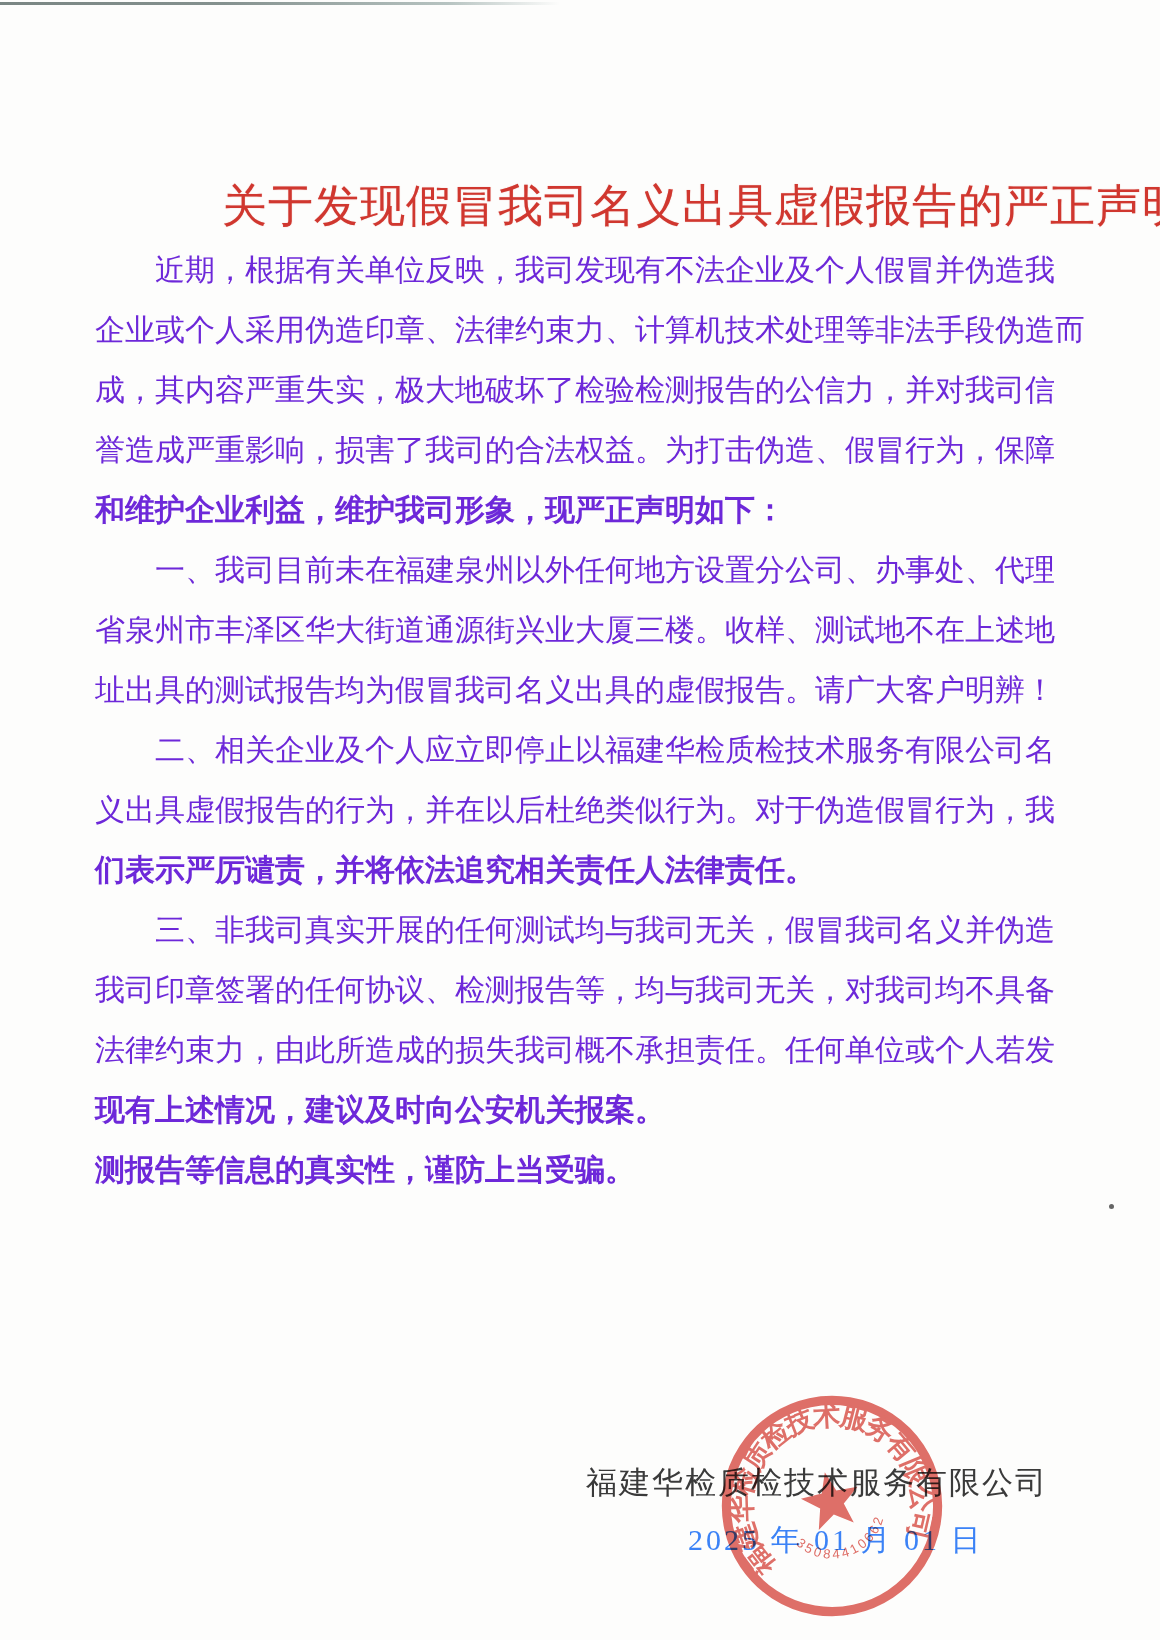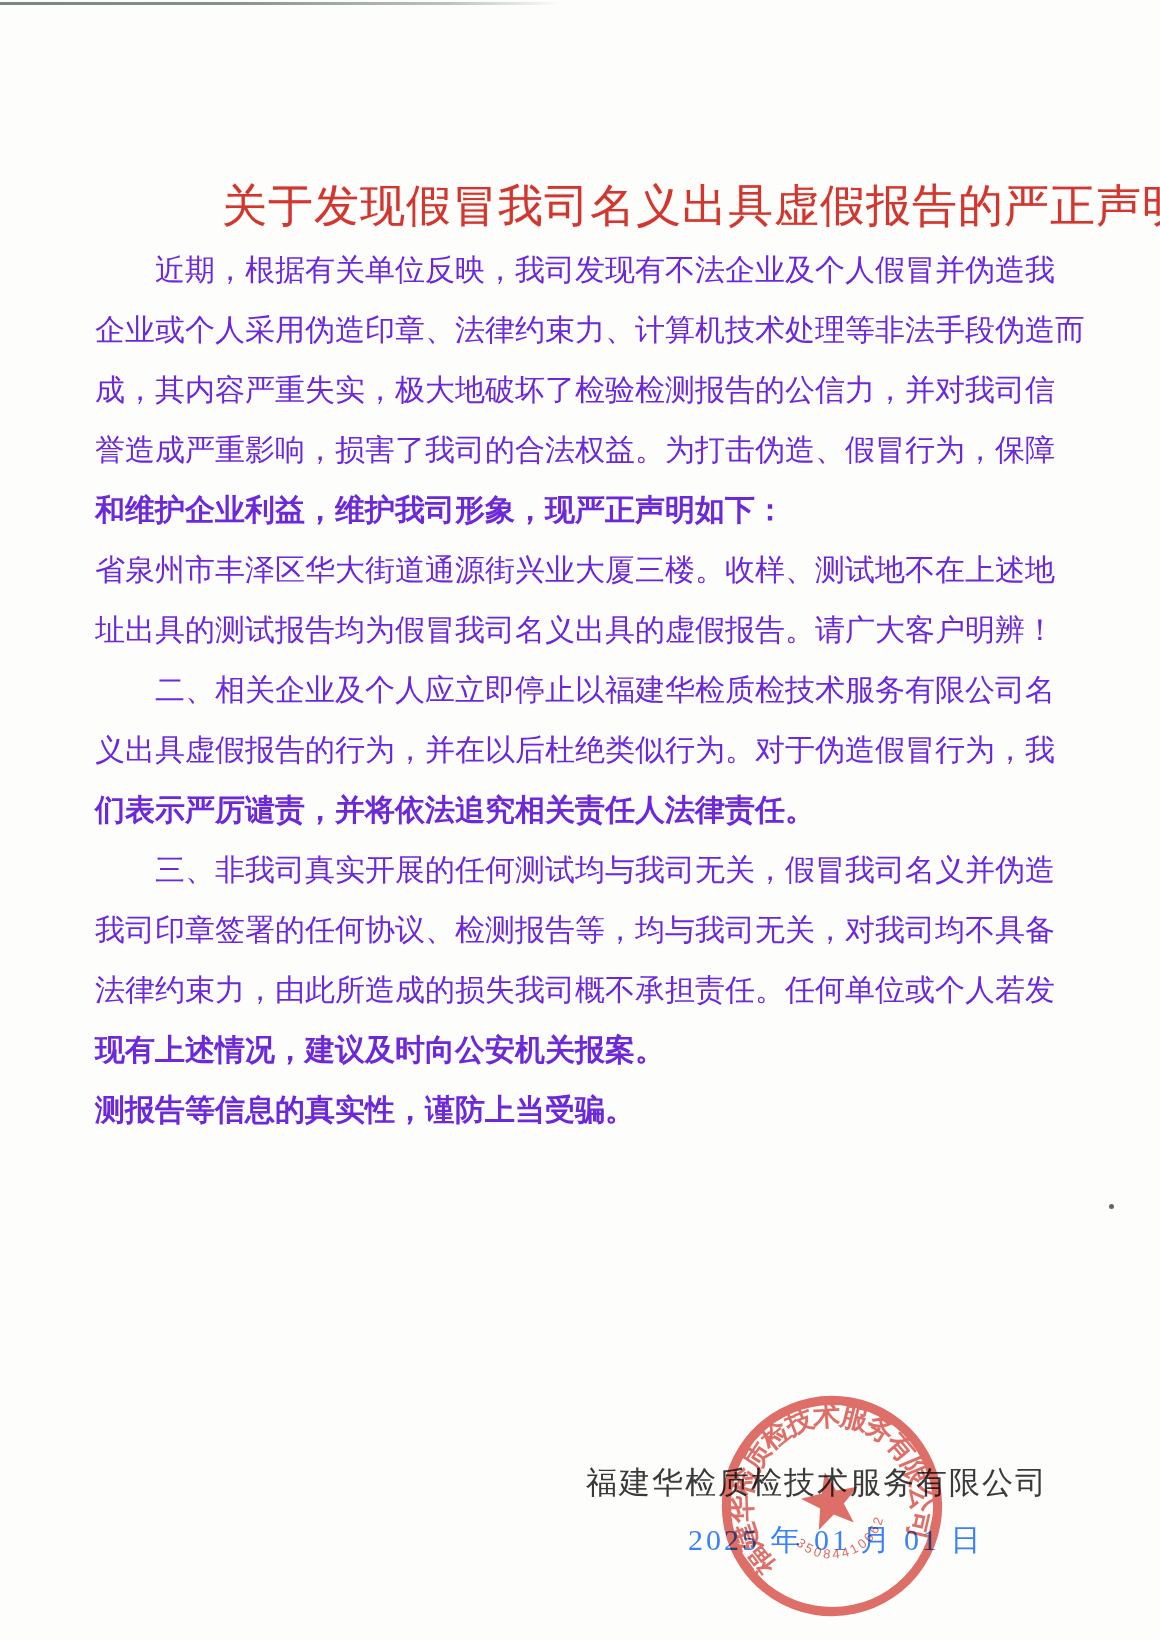--- a/index.html
+++ b/index.html
@@ -68,20 +68,21 @@
   <div class="scan-top-line"></div>
 
   <h1 class="doc-title">关于发现假冒我司名义出具虚假报告的严正声明</h1>
 
   <div class="body-text">
       <div class="line indent">近期，根据有关单位反映，我司发现有不法企业及个人假冒并伪造我</div>
       <div class="line">企业或个人采用伪造印章、法律约束力、计算机技术处理等非法手段伪造而</div>
       <div class="line">成，其内容严重失实，极大地破坏了检验检测报告的公信力，并对我司信</div>
       <div class="line">誉造成严重影响，损害了我司的合法权益。为打击伪造、假冒行为，保障</div>
       <div class="line short">和维护企业利益，维护我司形象，现严正声明如下：</div>
+      <div class="line indent">一、我司目前未在福建泉州以外任何地方设置分公司、办事处、代理</div>
       <div class="line">省泉州市丰泽区华大街道通源街兴业大厦三楼。收样、测试地不在上述地</div>
       <div class="line">址出具的测试报告均为假冒我司名义出具的虚假报告。请广大客户明辨！</div>
       <div class="line indent">二、相关企业及个人应立即停止以福建华检质检技术服务有限公司名</div>
       <div class="line">义出具虚假报告的行为，并在以后杜绝类似行为。对于伪造假冒行为，我</div>
       <div class="line short">们表示严厉谴责，并将依法追究相关责任人法律责任。</div>
       <div class="line indent">三、非我司真实开展的任何测试均与我司无关，假冒我司名义并伪造</div>
       <div class="line">我司印章签署的任何协议、检测报告等，均与我司无关，对我司均不具备</div>
       <div class="line">法律约束力，由此所造成的损失我司概不承担责任。任何单位或个人若发</div>
       <div class="line short">现有上述情况，建议及时向公安机关报案。</div>
       <div class="line short">测报告等信息的真实性，谨防上当受骗。</div>

